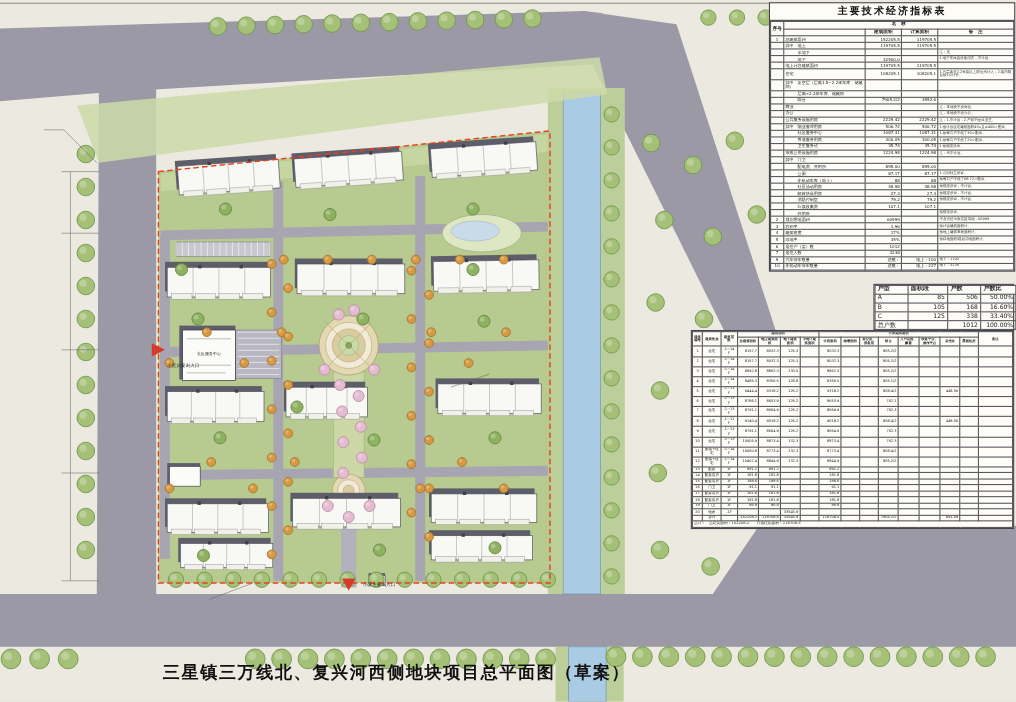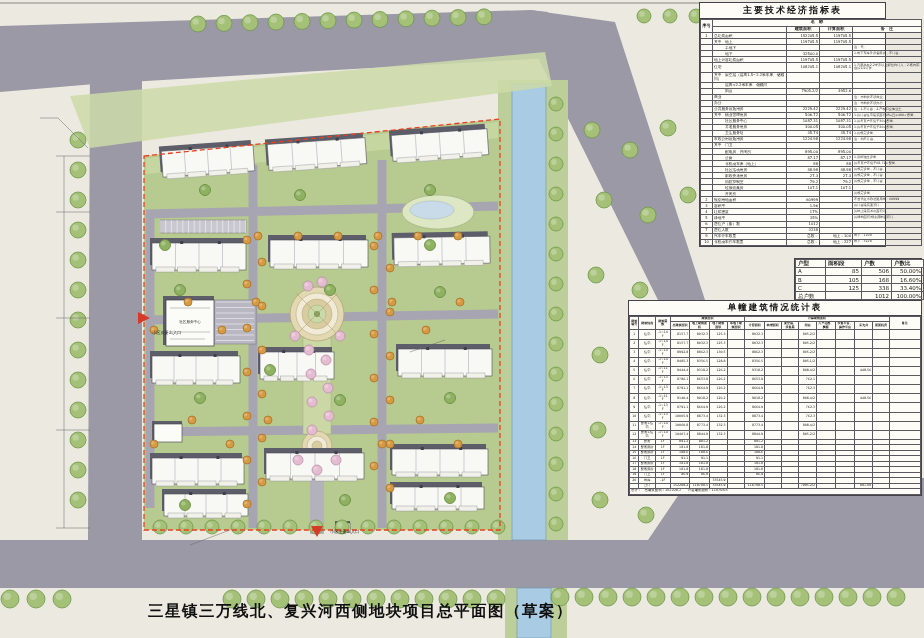--- a/index.html
+++ b/index.html
@@ -7,21 +7,21 @@
          font-family:"DejaVu Sans","Liberation Sans",sans-serif;background:#ECEAE0;}
   .stage svg{position:absolute;left:0;top:0;}
   .tbl{position:absolute;background:#FDFCF6;border:1px solid #44434a;box-sizing:border-box;}
   .tbl-title{text-align:center;font-weight:bold;color:#111;border-bottom:1px solid #44434a;
              padding:1px 0;letter-spacing:2px;}
   .tbl table{width:100%;border-collapse:collapse;table-layout:fixed;}
   .tbl th,.tbl td{border:0.5px solid #5a5960;color:#222;padding:0.4px 1px;overflow:hidden;
                   font-weight:normal;vertical-align:middle;word-break:break-all;line-height:1.15;}
   .tbl th{text-align:center;font-weight:bold;background:#FDFCF6;}
   
-  .tech{left:699px;top:2px;width:187px;}
+  .tech{left:699px;top:2px;width:224px;}
   .tech .tbl-title{font-size:9px;}
   .tech th{font-size:4.2px;}
   .tech td{font-size:3.7px;}
   .tech td:nth-child(1){text-align:center;}
   .tech td:nth-child(3),.tech td:nth-child(4){text-align:right;}
   .tech td:nth-child(5){font-size:3.2px;color:#333;}
   
   .unit{left:794px;top:258px;width:128px;}
   .unit th{font-size:5.5px;text-align:left;padding-left:2px;}
   .unit td{font-size:5.5px;}
@@ -1385,21 +1385,20 @@
             <td>总户数</td>
             <td></td>
             <td>1012</td>
             <td>100.00%</td>
           </tr>
         </tbody>
     </table>
   </div>
 
   <div class="tbl bldg">
-    <div class="tbl-title">单幢建筑情况统计表</div>
     <table>
       <colgroup>
         <col style="width:9px">
           <col style="width:16px">
           <col style="width:14px">
         <col style="width:19px">
           <col style="width:19px">
           <col style="width:17px">
           <col style="width:17px">
         <col style="width:19px">

